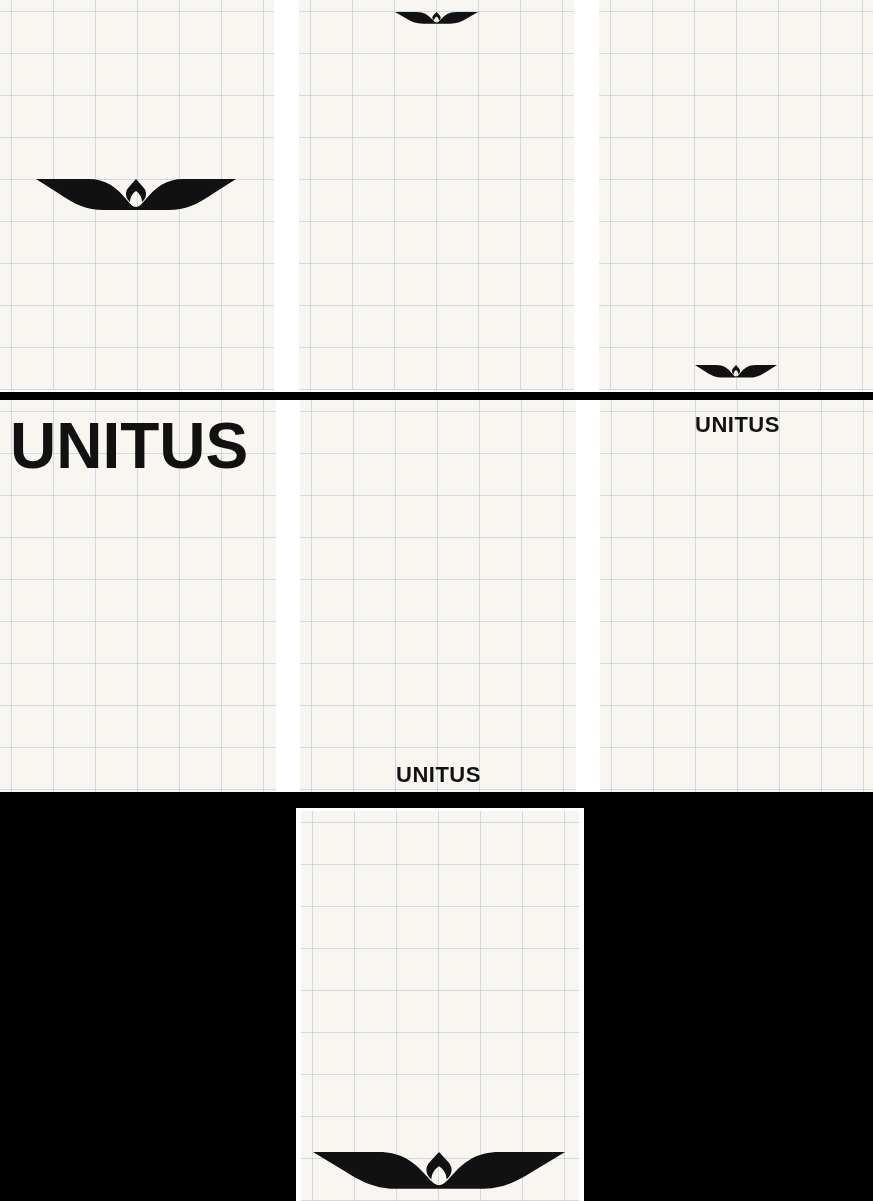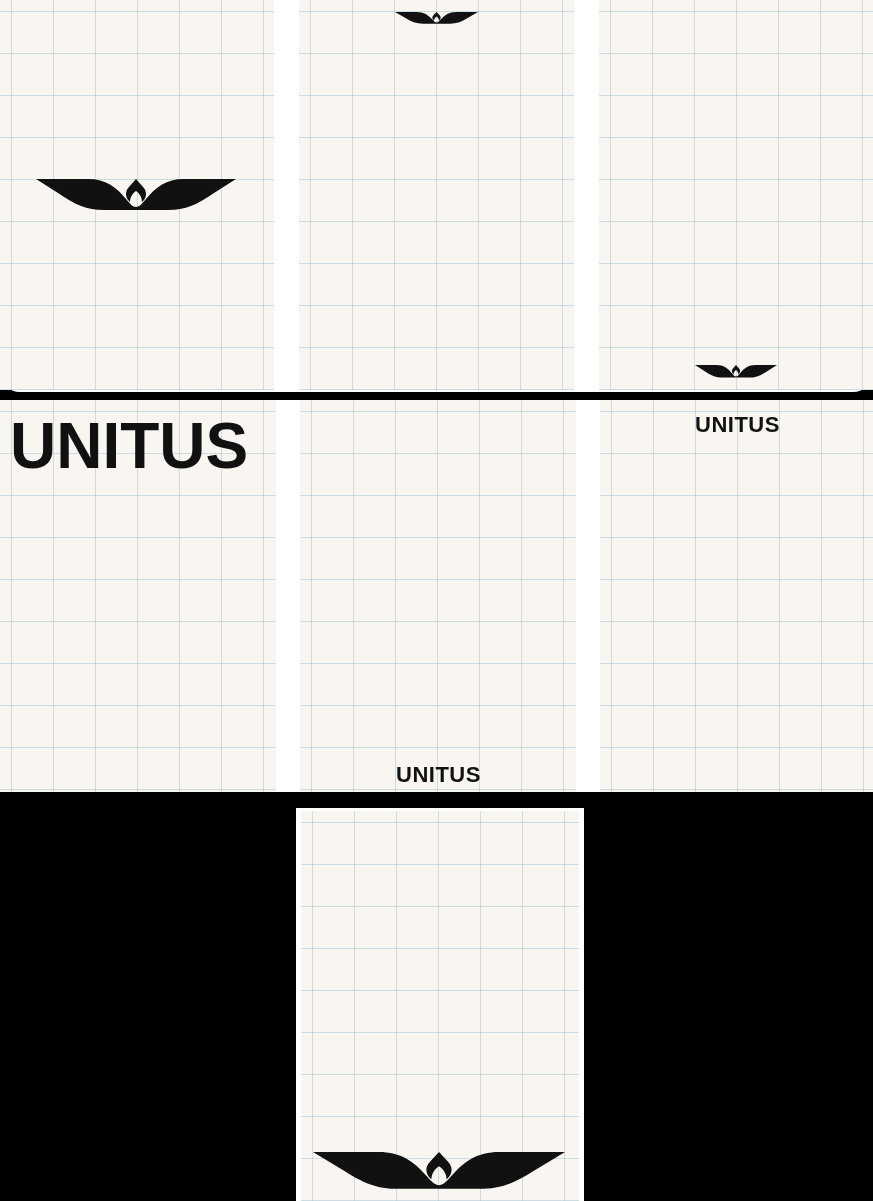--- a/index.html
+++ b/index.html
@@ -1,17 +1,17 @@
 <!DOCTYPE html>
 <html><head>
 <meta charset="utf-8">
 <style>
   html,body{margin:0;padding:0;}
   body{width:873px;height:1201px;background:#000;position:relative;overflow:hidden;font-family:"Liberation Sans",sans-serif;}
-  .row{position:absolute;left:0;width:873px;background:#fff;border-radius:20px;}
+  .row{position:absolute;left:0;width:873px;background:#fff;}
   .panel{position:absolute;background-color:#f9f5f0;
     background-image:
       linear-gradient(to right, rgba(170,200,215,0.55) 1px, transparent 1px),
       linear-gradient(to bottom, rgba(170,200,215,0.55) 1px, transparent 1px);
     background-size:42px 42px;
     overflow:hidden;}
   .mark{position:absolute;}
   .mark svg{display:block;width:100%;height:100%;}
   .word{position:absolute;color:#111;font-weight:700;letter-spacing:0.5px;line-height:1;white-space:nowrap;}
 </style>

